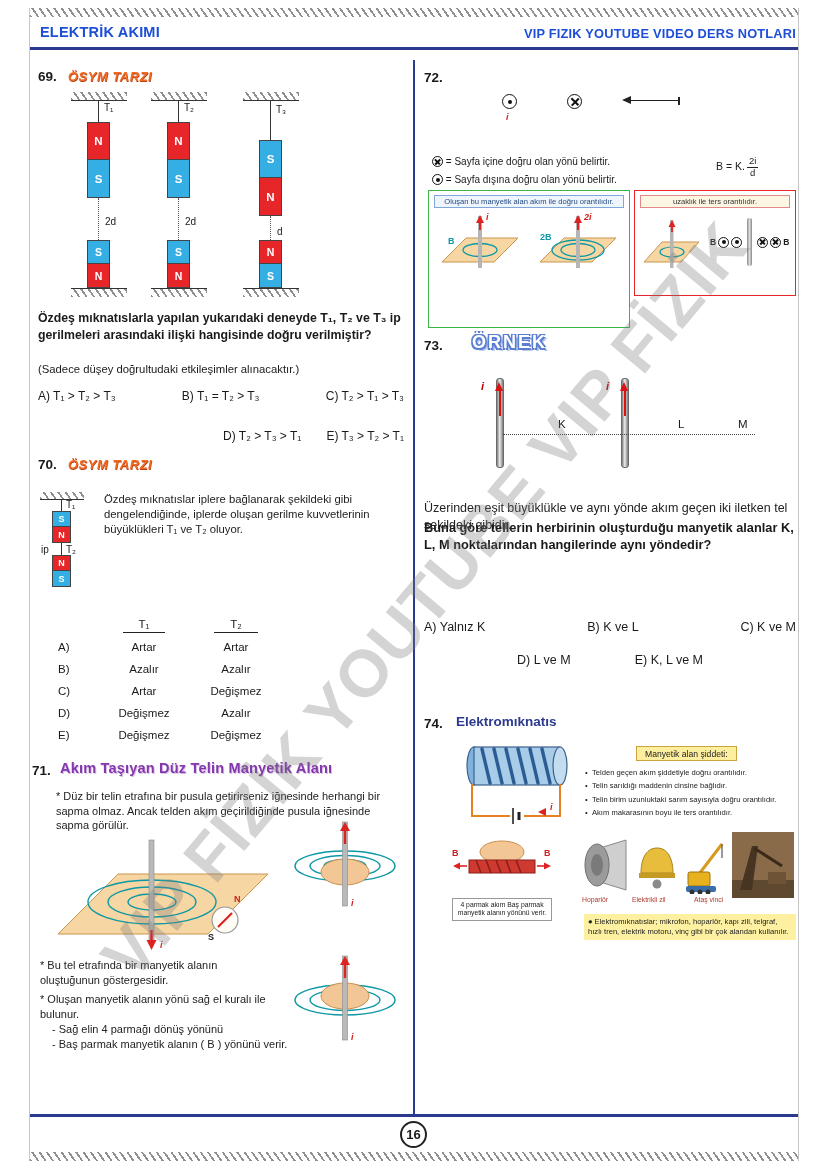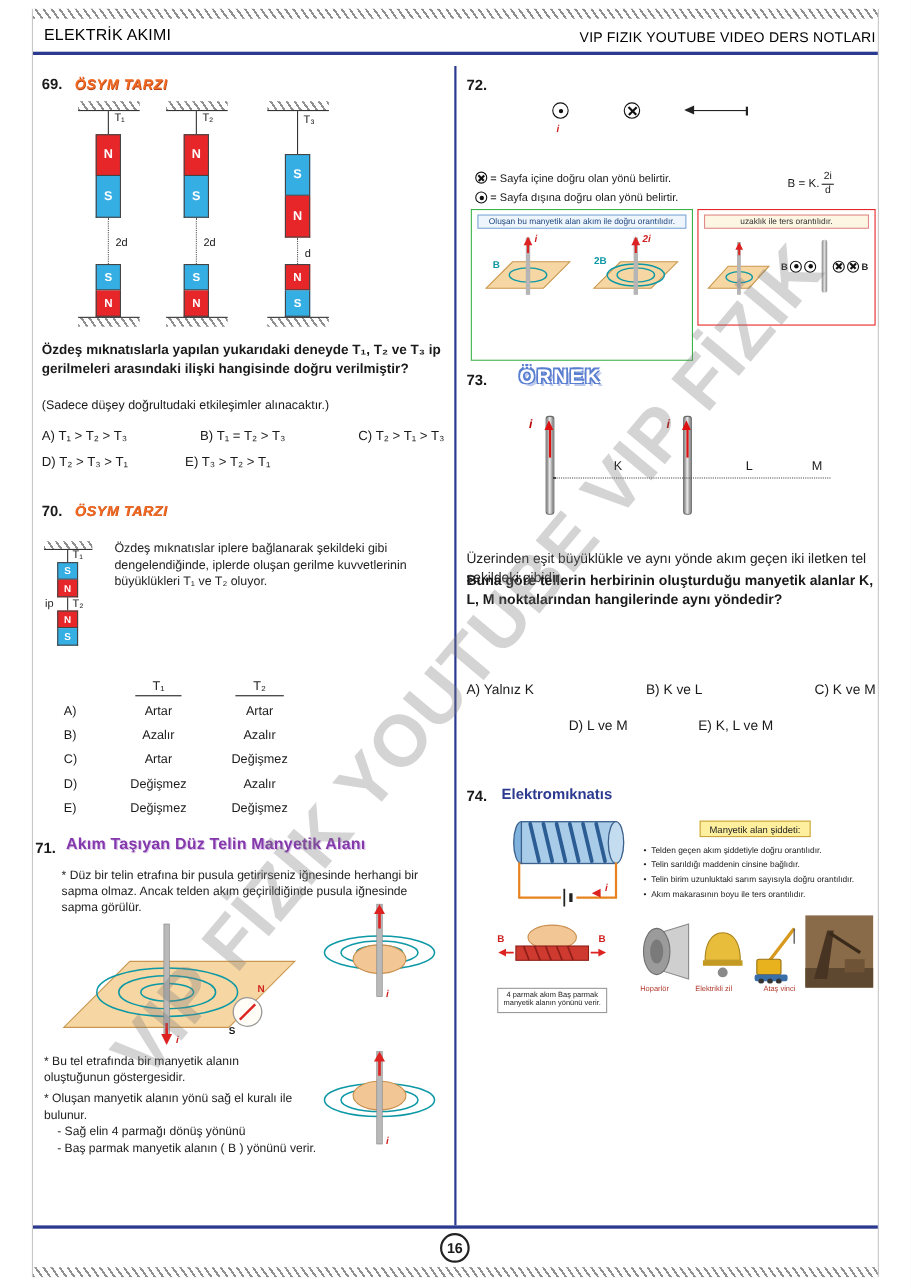--- a/index.html
+++ b/index.html
@@ -2,21 +2,21 @@
 <html><head>
 <meta charset="utf-8">
 <style>
 *{margin:0;padding:0;box-sizing:border-box}
 body{background:#e9e9e9;font-family:"Liberation Sans",sans-serif;color:#1a1a1a}
 .page{position:relative;width:828px;height:1171px;background:#fff;margin:0 auto;overflow:hidden}
 .abs{position:absolute}
 .hatchband{background:repeating-linear-gradient(55deg,#8f8f8f 0 1.8px,transparent 1.8px 6px)}
 .edge{width:1px;background:#c6c6c6}
 .blueline{background:#2b3a8f}
-.hdr{font-weight:normal;color:#000000;letter-spacing:.2px}
+.hdr{font-weight:bold;color:#1d4ed8;letter-spacing:.2px}
 .watermark{font-size:66px;font-weight:bold;color:rgba(120,120,120,.32);white-space:nowrap;text-align:center;transform:rotate(-50deg);letter-spacing:1px;z-index:60;pointer-events:none}
 .qnum{font-size:13.5px;font-weight:bold}
 .badge{font-size:13px;font-weight:800;font-style:italic;color:#f26a21;letter-spacing:.5px;text-shadow:.5px .5px 0 #b5431a}
 .para{font-size:11px;line-height:1.33;color:#222}
 .qbold{font-size:12.3px;font-weight:bold;line-height:1.36}
 .note{font-size:11.3px}
 .optrow{display:flex;font-size:12px}
 .ceil{width:56px;height:9px;border-bottom:1.6px solid #333}
 .floor{border-bottom:none;border-top:1.6px solid #333}
 .string{width:1.4px;background:#333}
@@ -144,21 +144,21 @@
     <div class="abs hatchband ceil floor" style="left:181px;top:196px"></div>
   </div>
 
   <div class="abs qbold" style="left:38px;top:310px;width:364px">Özdeş mıknatıslarla yapılan yukarıdaki deneyde T₁, T₂ ve T₃ ip gerilmeleri arasındaki ilişki hangisinde doğru verilmiştir?</div>
   <div class="abs note" style="left:38px;top:363px;width:364px">(Sadece düşey doğrultudaki etkileşimler alınacaktır.)</div>
   <div class="abs optrow" style="left:38px;top:389px;width:366px;justify-content:space-between">
     <span>A) T₁ &gt; T₂ &gt; T₃</span>
     <span>B) T₁ = T₂ &gt; T₃</span>
     <span>C) T₂ &gt; T₁ &gt; T₃</span>
   </div>
-  <div class="abs optrow" style="left:38px;top:413px;width:366px;justify-content:flex-start;gap:52px">
+  <div class="abs optrow" style="left:38px;top:429px;width:366px;justify-content:flex-end;gap:25px">
     <span>D) T₂ &gt; T₃ &gt; T₁</span>
     <span>E) T₃ &gt; T₂ &gt; T₁</span>
   </div>
 
   
   <div class="abs qnum" style="left:38px;top:457px">70.</div>
   <div class="abs badge" style="left:68px;top:457px">ÖSYM TARZI</div>
 
   <div class="abs" style="left:40px;top:492px;width:70px;height:100px">
     <div class="abs hatchband ceil" style="left:0;top:0;width:44px;height:8px"></div>
@@ -461,20 +461,23 @@
       <rect y="48" width="62" height="18" fill="#5f4830"></rect>
       <polygon points="8,58 20,14 26,14 20,58" fill="#473423"></polygon>
       <line x1="22" y1="16" x2="50" y2="34" stroke="#3a2a1a" stroke-width="3"></line>
       <rect x="36" y="40" width="18" height="12" fill="#6e5336"></rect>
     </svg>
   </div>
   <span class="imglab abs" style="left:582px;top:896px">Hoparlör</span>
   <span class="imglab abs" style="left:632px;top:896px">Elektrikli zil</span>
   <span class="imglab abs" style="left:694px;top:896px">Ataş vinci</span>
 
+  <div class="abs q74note" style="left:584px;top:914px;width:212px">
+    <span class="nb">●</span><span>Elektromıknatıslar; mikrofon, hoparlör, kapı zili, telgraf, hızlı tren, elektrik motoru, vinç gibi bir çok alandan kullanılır.</span>
+  </div>
 
   
   <div class="abs blueline" style="left:30px;top:1114px;width:768px;height:2.6px"></div>
   <div class="abs pagecircle" style="left:400px;top:1121px">
     <span>16</span>
   </div>
   <div class="abs hatchband" style="left:30px;top:1152px;width:768px;height:9px"></div>
 
 </div>
 

